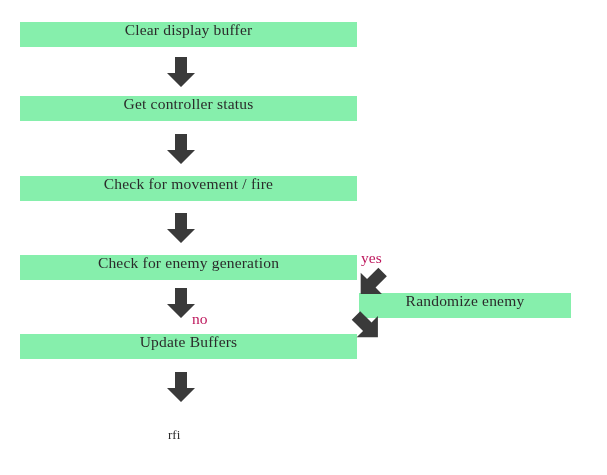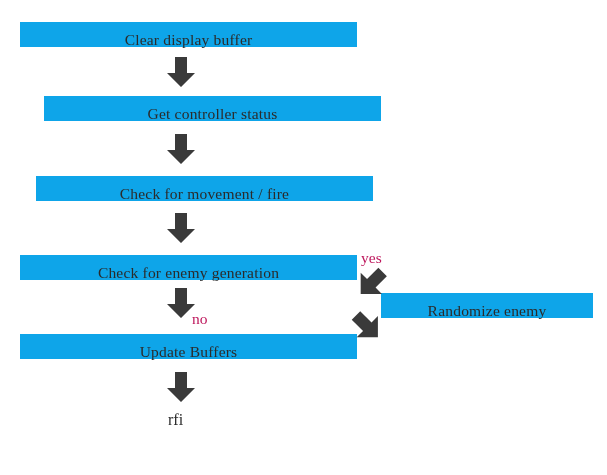--- a/index.html
+++ b/index.html
@@ -16,23 +16,23 @@
   }
   #flow-canvas {
     position: absolute;
     left: 0;
     top: 0;
     width: 607px;
     height: 475px;
   }
   .node-box {
     position: absolute;
-    background: #0ea5e9;
+    background: #86efac;
     display: flex;
-    align-items: flex-end;
+    align-items: flex-start;
     justify-content: center;
     box-sizing: border-box;
   }
   .node-label {
     font-family: "Liberation Serif", "DejaVu Serif", serif;
     font-size: 15.5px;
     color: #2b2b2b;
     line-height: 1;
     white-space: nowrap;
     letter-spacing: 0.2px;
@@ -51,33 +51,34 @@
     position: absolute;
     font-family: "Liberation Serif", "DejaVu Serif", serif;
     font-size: 15.5px;
     color: #be185d;
     line-height: 1;
     white-space: nowrap;
   }
   .terminal-label {
     position: absolute;
     font-family: "Liberation Serif", "DejaVu Serif", serif;
-    font-size: 16px;
+    font-size: 13px;
     color: #2b2b2b;
     line-height: 1;
     white-space: nowrap;
+    margin-top: 16px;
   }
 
   
   #box-clear-display-buffer      { left: 20px;  top: 22px;  width: 337px; height: 25px; }
-  #box-get-controller-status     { left: 20px;  top: 96px;  width: 337px; height: 25px; margin-left: 24px; }
-  #box-check-movement-fire       { left: 36px;  top: 176px; width: 337px; height: 25px; }
+  #box-get-controller-status     { left: 20px;  top: 96px;  width: 337px; height: 25px; }
+  #box-check-movement-fire       { left: 20px;  top: 176px; width: 337px; height: 25px; }
   #box-check-enemy-generation    { left: 20px;  top: 255px; width: 337px; height: 25px; }
   #box-update-buffers            { left: 20px;  top: 334px; width: 337px; height: 25px; }
-  #box-randomize-enemy           { left: 381px; top: 293px; width: 212px; height: 25px; }
+  #box-randomize-enemy           { left: 359px; top: 293px; width: 212px; height: 25px; }
 
   #arrow-1 { left: 166px; top: 57px;  }
   #arrow-2 { left: 166px; top: 134px; }
   #arrow-3 { left: 166px; top: 213px; }
   #arrow-4 { left: 166px; top: 288px; }
   #arrow-5 { left: 166px; top: 372px; }
 
   #arrow-yes { left: 355px; top: 267px; }
   #arrow-merge { left: 351px; top: 309px; }
 

